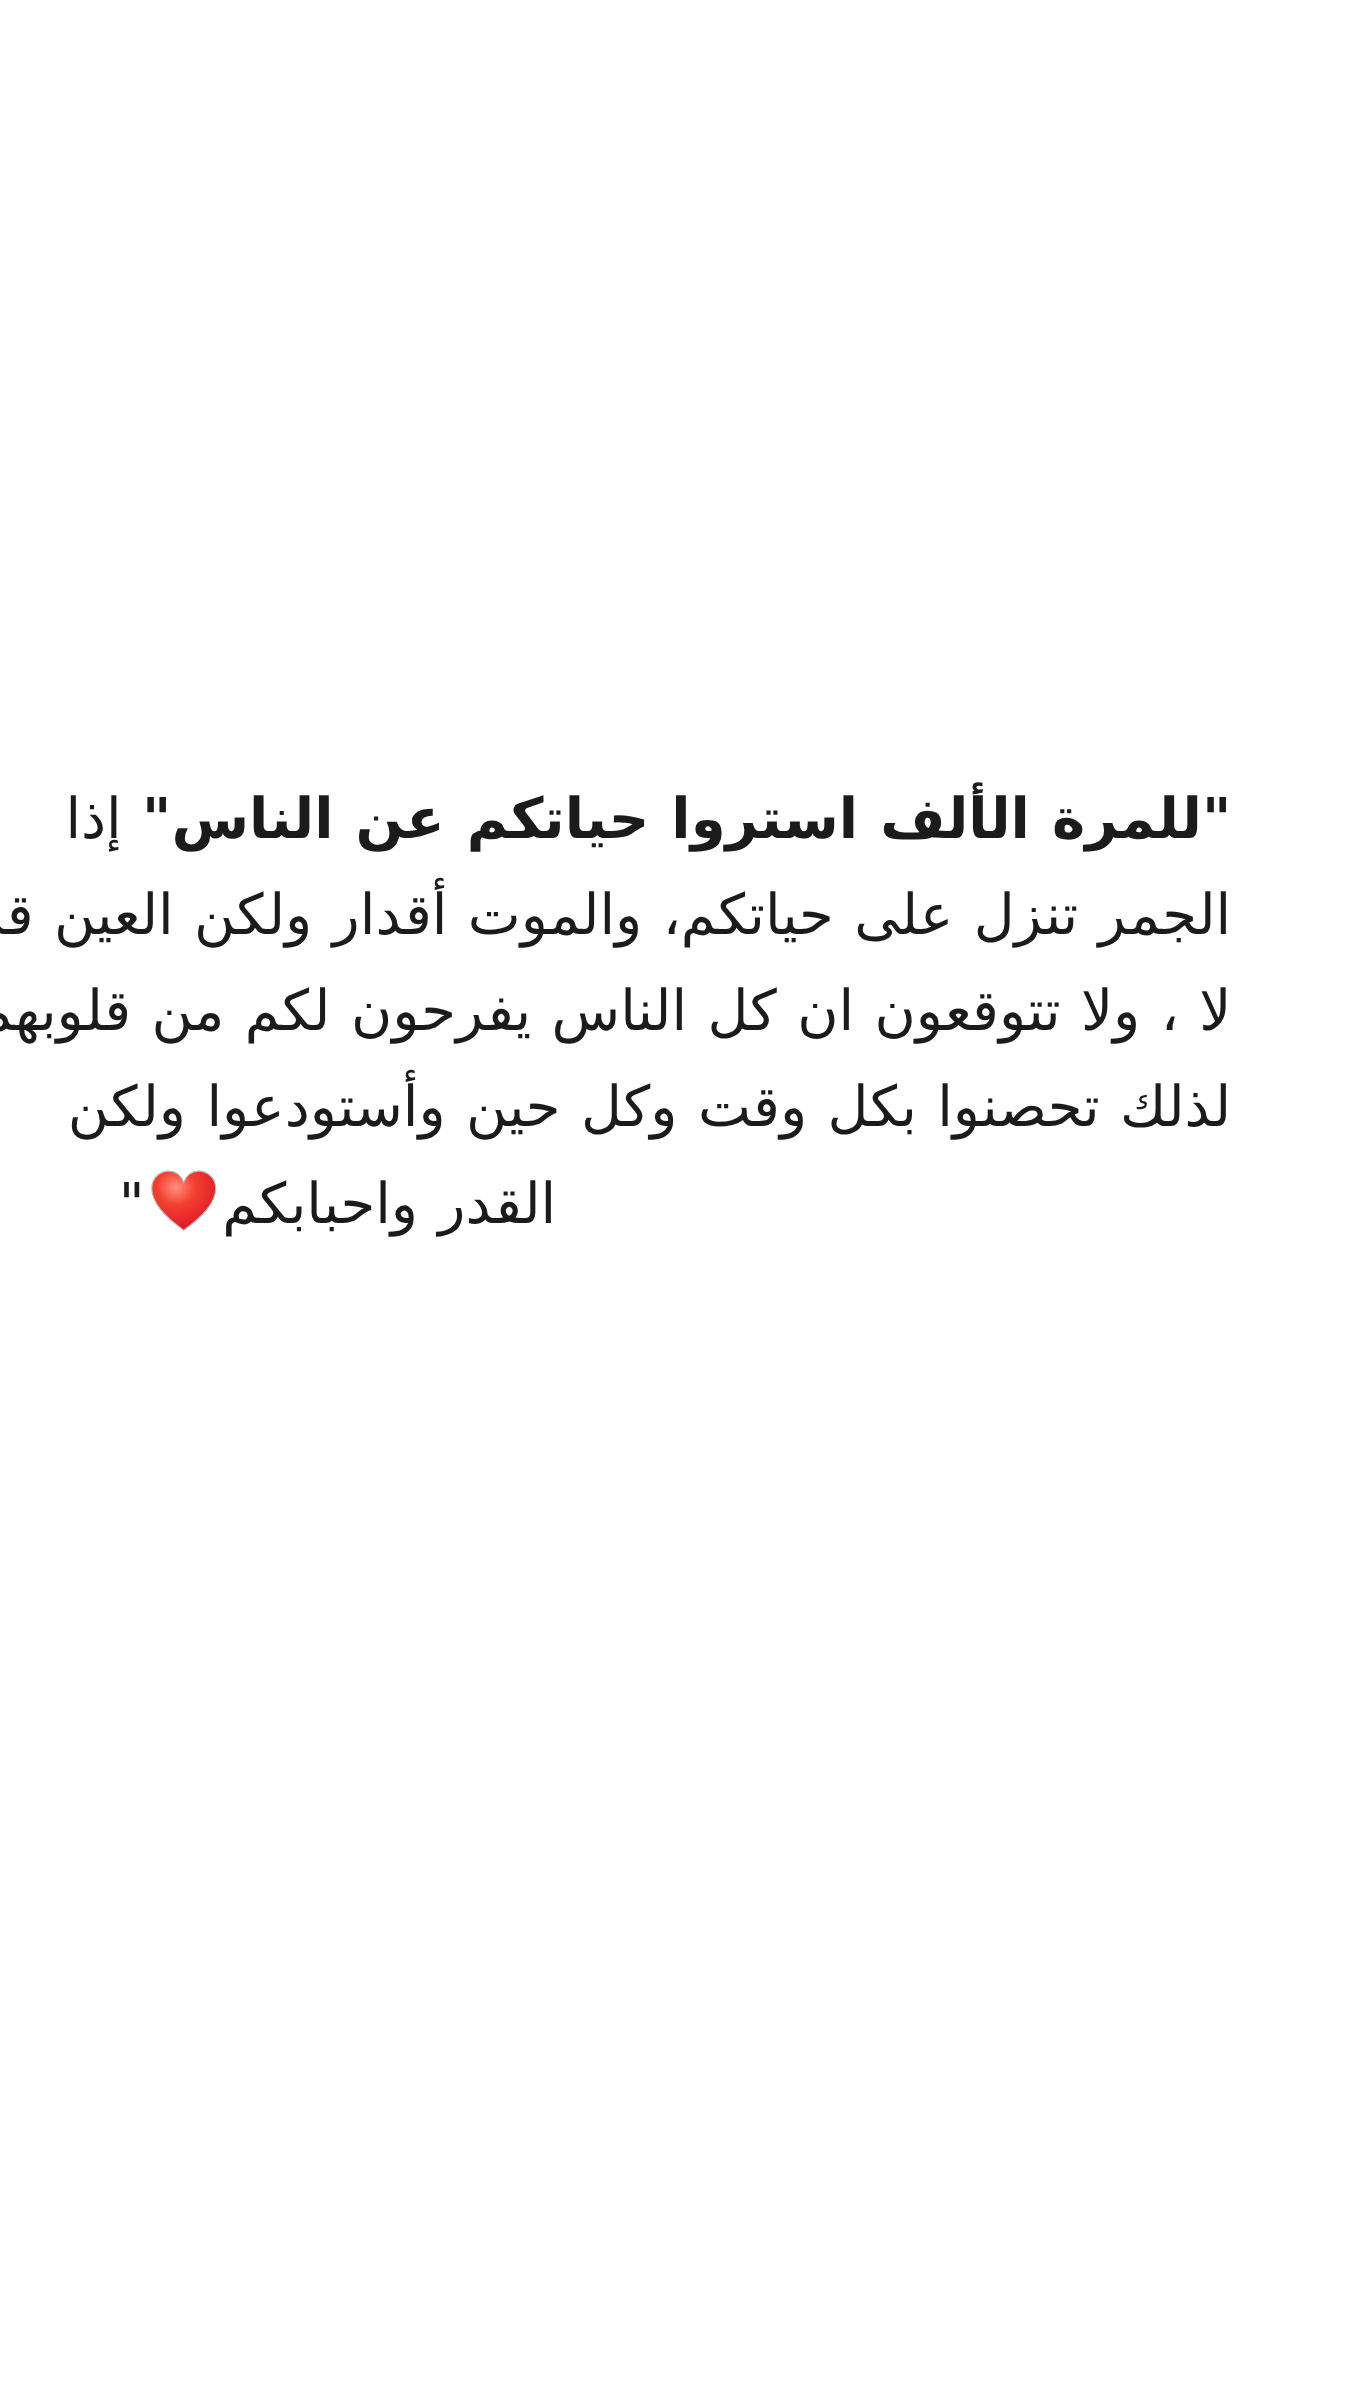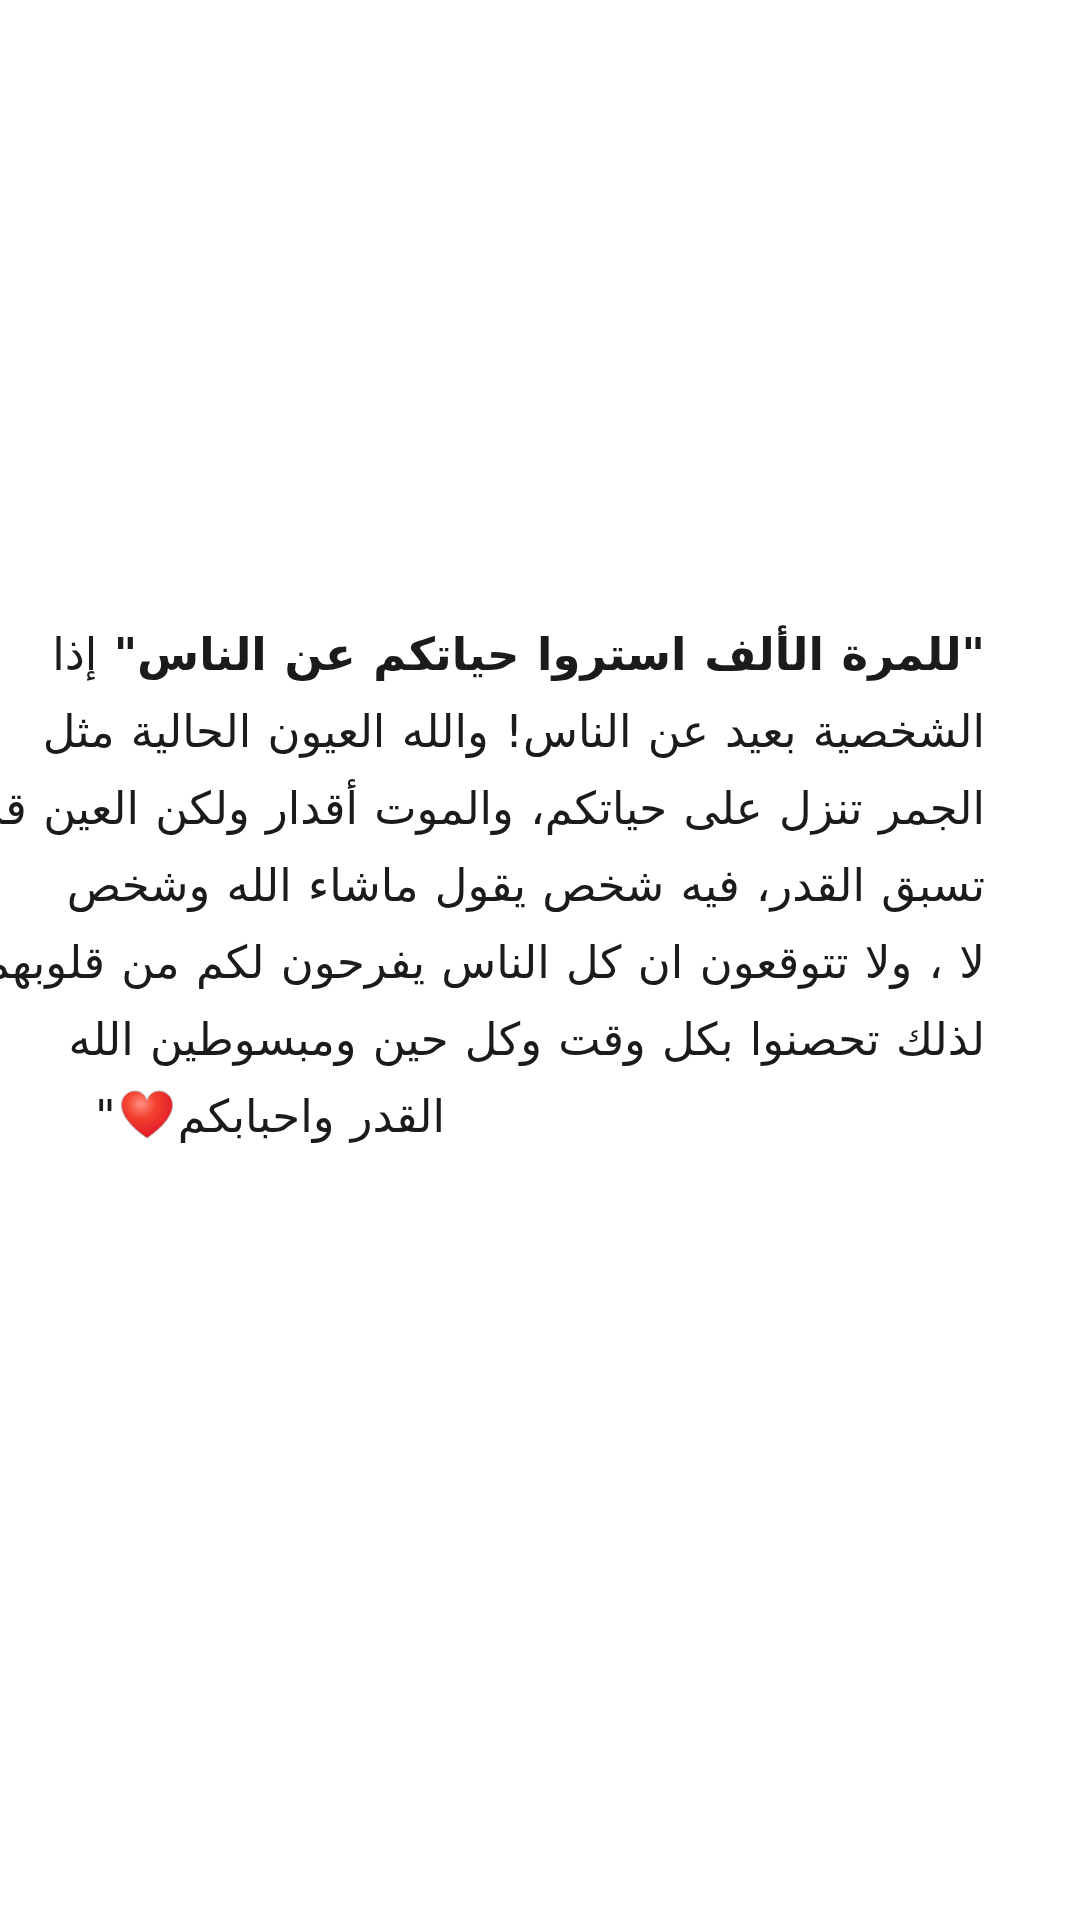--- a/index.html
+++ b/index.html
@@ -46,25 +46,23 @@
   }
 </style>
 </head>
 <body>
 
 <div class="canvas">
   <div class="quote-block">
 
     <div class="quote-line"><span class="bold-part">"للمرة الألف استروا حياتكم عن الناس"</span><span class="tail-part"> إذا</span></div>
 
-    <div class="quote-line">الشخصية بعيد عن الناس! والله العيون الحالية مثل</div>
     <div class="quote-line">الجمر تنزل على حياتكم، والموت أقدار ولكن العين قد</div>
-    <div class="quote-line">تسبق القدر، فيه شخص يقول ماشاء الله وشخص</div>
     <div class="quote-line">لا ، ولا تتوقعون ان كل الناس يفرحون لكم من قلوبهم</div>
-    <div class="quote-line">لذلك تحصنوا بكل وقت وكل حين ومبسوطين الله</div>
+    <div class="quote-line">لذلك تحصنوا بكل وقت وكل حين وأستودعوا ولكن</div>
 
     <div class="quote-line"><span>القدر واحبابكم</span><span class="heart"><svg width="58" height="54" viewBox="0 0 60 56" xmlns="http://www.w3.org/2000/svg">
           <defs>
             <radialGradient id="heartGrad" cx="38%" cy="28%" r="85%">
               <stop offset="0%" stop-color="#ff8f80"></stop>
               <stop offset="35%" stop-color="#f3402f"></stop>
               <stop offset="75%" stop-color="#e3202a"></stop>
               <stop offset="100%" stop-color="#c61420"></stop>
             </radialGradient>
           </defs>

